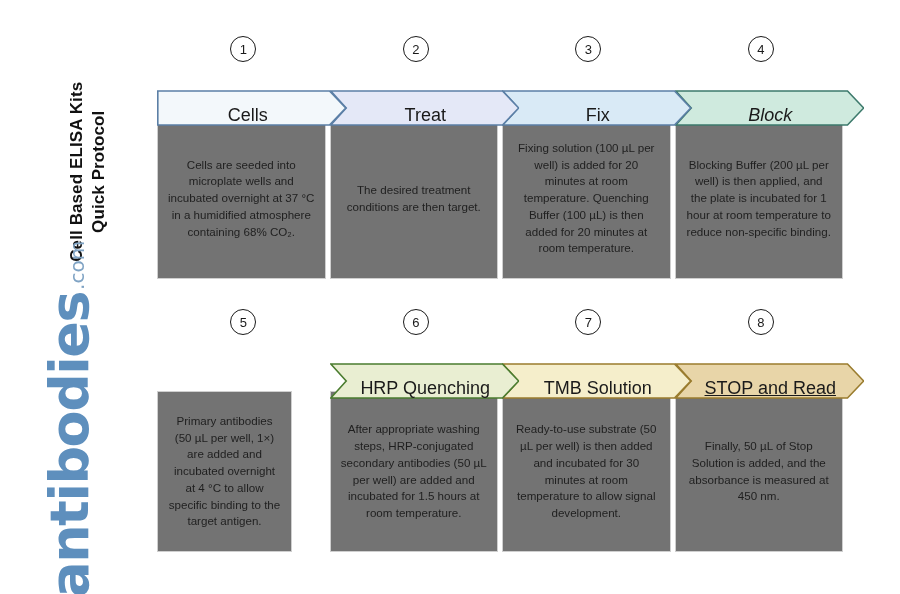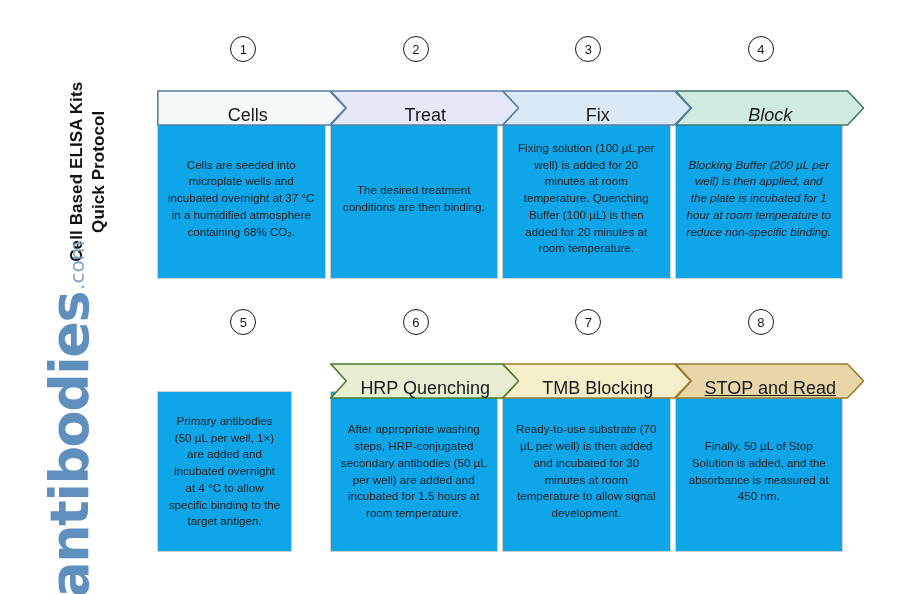--- a/index.html
+++ b/index.html
@@ -77,21 +77,21 @@
     margin-top:12px;
   }
   .chev span{position:relative;z-index:2;}
   .chev-svg{position:absolute;left:0;top:0;width:100%;height:100%;z-index:1;}
 
   .bodies{position:relative;margin-top:4px;height:161px;}
   .body-box{
     position:absolute;top:0;height:161px;
     box-sizing:border-box;
     border:1px solid #cfcfcf;
-    background:#0ea5e9;
+    background:#737373;
     display:flex;align-items:center;justify-content:center;
     padding:6px 10px;
   }
   .body-box p{
     margin:0;
     font-size:11.6px;line-height:1.45;
     text-align:center;color:#1f1f1f;
   }
 </style>
 </head>
@@ -148,26 +148,26 @@
             <polygon points="0.8,1 172.5,1 188.7,18 172.5,35 0.8,35 16.2,18" fill="#cfeade" stroke="#3d7a6c" stroke-width="1.6" stroke-linejoin="miter"></polygon>
           </svg>
           <span style="margin-left: 10px; margin-right: 8px; font-style: italic;">Block</span>
         </div>
       </div>
     <div class="bodies">
         <div class="body-box" style="left: 0px; width: 168.5px;">
           <p>Cells are seeded into microplate wells and incubated overnight at 37 °C in a humidified atmosphere containing 68% CO₂.</p>
         </div>
         <div class="body-box" style="left: 172.5px; width: 168.5px;">
-          <p>The desired treatment conditions are then binding.</p>
+          <p>The desired treatment conditions are then target.</p>
         </div>
         <div class="body-box" style="left: 345px; width: 168.5px;">
           <p>Fixing solution (100 µL per well) is added for 20 minutes at room temperature. Quenching Buffer (100 µL) is then added for 20 minutes at room temperature.</p>
         </div>
-        <div class="body-box" style="left: 517.5px; width: 168.5px; font-style: italic;">
+        <div class="body-box" style="left: 517.5px; width: 168.5px;">
           <p>Blocking Buffer (200 µL per well) is then applied, and the plate is incubated for 1 hour at room temperature to reduce non-specific binding.</p>
         </div>
       </div>
   </div>
 
   <div class="row" id="row2">
     <div class="numbers">
         <div class="num-circle" style="left: 73.25px;">
           <span>5</span>
         </div>
@@ -185,38 +185,38 @@
         <div class="chev" style="left: 172.5px; width: 189.5px; z-index: 3;">
           <svg class="chev-svg" viewBox="0 0 189.5 36" preserveAspectRatio="none">
             <polygon points="0.8,1 172.5,1 188.7,18 172.5,35 0.8,35 16.2,18" fill="#e9eed2" stroke="#4a7c2f" stroke-width="1.6" stroke-linejoin="miter"></polygon>
           </svg>
           <span style="margin-left: 10px; margin-right: 8px;">HRP Quenching</span>
         </div>
         <div class="chev" style="left: 345px; width: 189.5px; z-index: 2;">
           <svg class="chev-svg" viewBox="0 0 189.5 36" preserveAspectRatio="none">
             <polygon points="0.8,1 172.5,1 188.7,18 172.5,35 0.8,35 16.2,18" fill="#f5eecb" stroke="#9a7c2e" stroke-width="1.6" stroke-linejoin="miter"></polygon>
           </svg>
-          <span style="margin-left: 10px; margin-right: 8px;">TMB Blocking</span>
+          <span style="margin-left: 10px; margin-right: 8px;">TMB Solution</span>
         </div>
         <div class="chev" style="left: 517.5px; width: 189.5px; z-index: 1;">
           <svg class="chev-svg" viewBox="0 0 189.5 36" preserveAspectRatio="none">
             <polygon points="0.8,1 172.5,1 188.7,18 172.5,35 0.8,35 16.2,18" fill="#e8d5a8" stroke="#9a7c2e" stroke-width="1.6" stroke-linejoin="miter"></polygon>
           </svg>
           <span style="margin-left: 10px; margin-right: 8px; text-decoration: underline;">STOP and Read</span>
         </div>
       </div>
     <div class="bodies">
         <div class="body-box" style="left: 0px; width: 135px;">
           <p>Primary antibodies (50 µL per well, 1×) are added and incubated overnight at 4 °C to allow specific binding to the target antigen.</p>
         </div>
         <div class="body-box" style="left: 172.5px; width: 168.5px;">
           <p>After appropriate washing steps, HRP-conjugated secondary antibodies (50 µL per well) are added and incubated for 1.5 hours at room temperature.</p>
         </div>
         <div class="body-box" style="left: 345px; width: 168.5px;">
-          <p>Ready-to-use substrate (70 µL per well) is then added and incubated for 30 minutes at room temperature to allow signal development.</p>
+          <p>Ready-to-use substrate (50 µL per well) is then added and incubated for 30 minutes at room temperature to allow signal development.</p>
         </div>
         <div class="body-box" style="left: 517.5px; width: 168.5px;">
           <p>Finally, 50 µL of Stop Solution is added, and the absorbance is measured at 450 nm.</p>
         </div>
       </div>
   </div>
 
 </div>
 
 </body></html>

